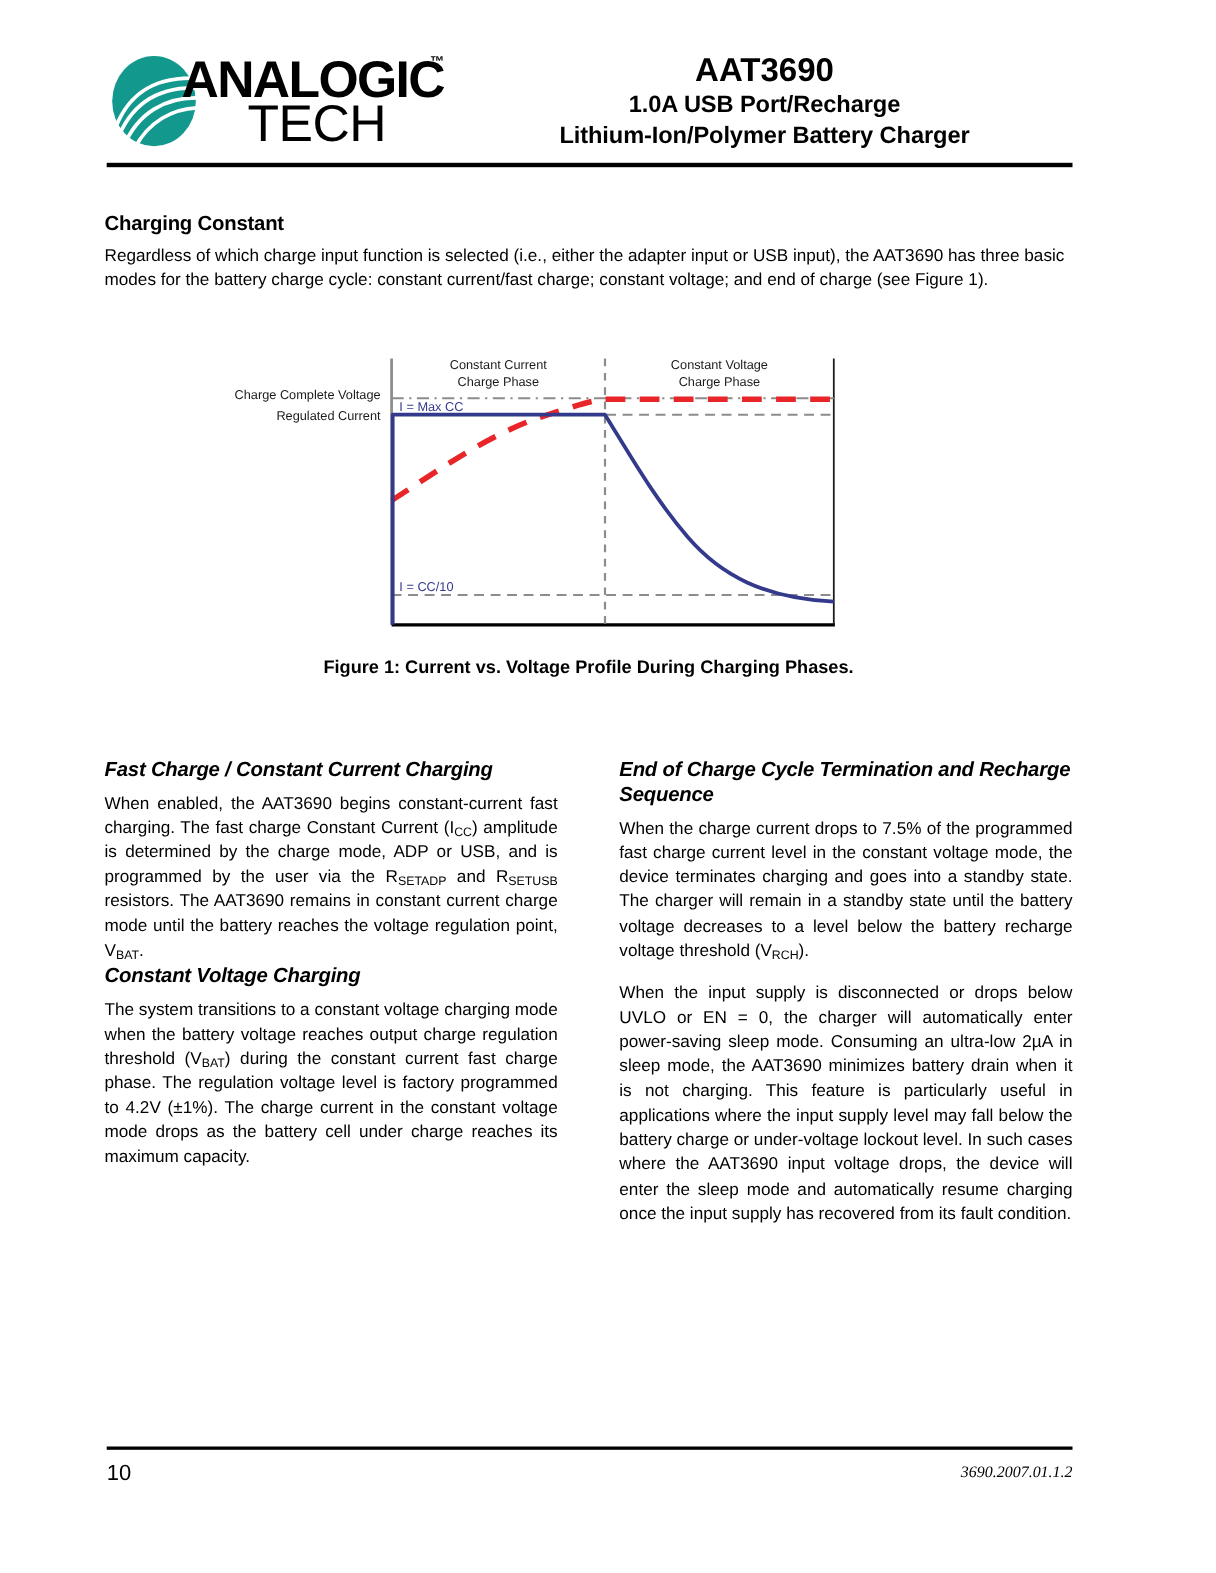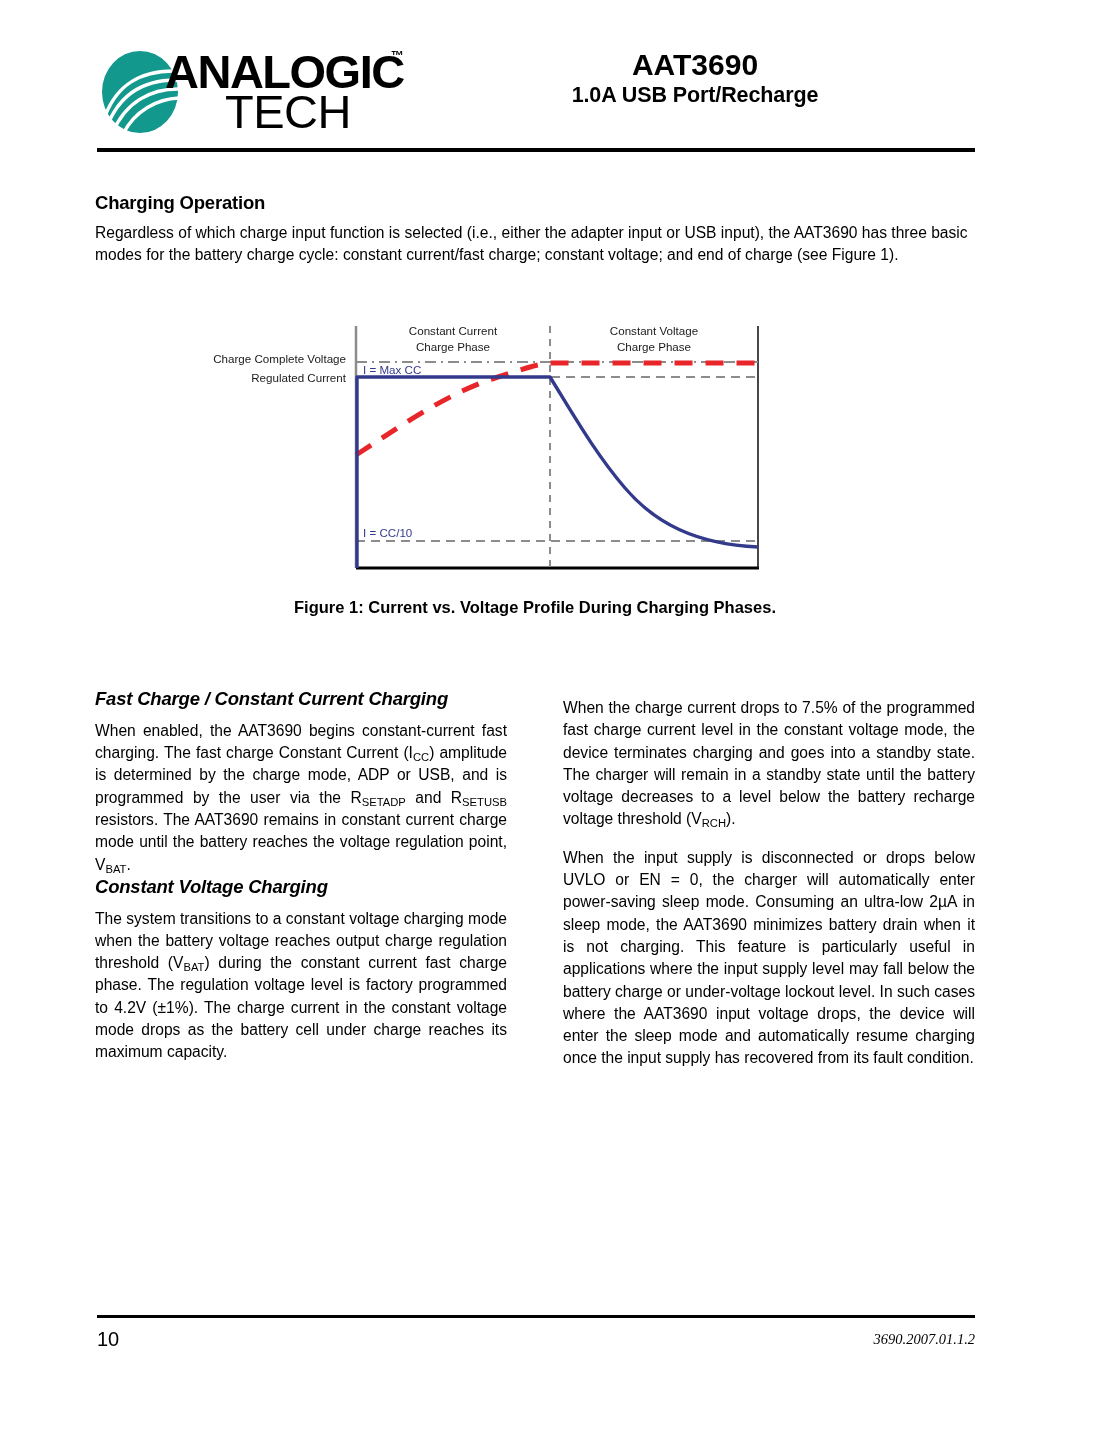--- a/index.html
+++ b/index.html
@@ -235,26 +235,27 @@
       <div class="logo-text">
         <div class="logo-analogic">ANALOGIC</div>
         <div class="logo-tm">™</div>
         <div class="logo-tech">TECH</div>
       </div>
     </div>
 
     <div class="header-titles">
       <div class="part-number">AAT3690</div>
       <div class="header-sub">1.0A USB Port/Recharge</div>
+      <div class="header-sub">Lithium-Ion/Polymer Battery Charger</div>
     </div>
   </div>
   <div class="header-rule"></div>
 
   <div class="intro-block">
-    <div class="section-title">Charging Operation</div>
+    <div class="section-title">Charging Constant</div>
     <div class="body-text">Regardless of which charge input function is selected (i.e., either the adapter input or USB input), the AAT3690 has three basic modes for the battery charge cycle: constant current/fast charge; constant voltage; and end of charge (see Figure 1).</div>
   </div>
 
   <div class="figure-area">
     <svg class="chart-svg" width="880" height="270" viewBox="0 0 880 270">
 
       <line x1="261" y1="8" x2="261" y2="250" stroke="#8c8c8c" stroke-width="2.5"></line>
       <line x1="261" y1="250" x2="664" y2="250" stroke="#000000" stroke-width="3"></line>
       <line x1="663" y1="8" x2="663" y2="250" stroke="#1a1a1a" stroke-width="1.6"></line>
 
@@ -285,20 +286,21 @@
     <div class="figure-caption">Figure 1: Current vs. Voltage Profile During Charging Phases.</div>
   </div>
 
   <div class="col col-left">
       <div class="section-title">Fast Charge / Constant Current Charging</div>
       <div class="body-text">When enabled, the AAT3690 begins constant-current fast charging. The fast charge Constant Current (I<sub>CC</sub>) amplitude is determined by the charge mode, ADP or USB, and is programmed by the user via the R<sub>SETADP</sub> and R<sub>SETUSB</sub> resistors. The AAT3690 remains in constant current charge mode until the battery reaches the voltage regulation point, V<sub>BAT</sub>.</div>
       <div class="section-title">Constant Voltage Charging</div>
       <div class="body-text">The system transitions to a constant voltage charging mode when the battery voltage reaches output charge regulation threshold (V<sub>BAT</sub>) during the constant current fast charge phase. The regulation voltage level is factory programmed to 4.2V (±1%). The charge current in the constant voltage mode drops as the battery cell under charge reaches its maximum capacity.</div>
     </div>
   <div class="col col-right">
+      <div class="section-title">End of Charge Cycle Termination and Recharge Sequence</div>
       <div class="body-text">When the charge current drops to 7.5% of the programmed fast charge current level in the constant voltage mode, the device terminates charging and goes into a standby state. The charger will remain in a standby state until the battery voltage decreases to a level below the battery recharge voltage threshold (V<sub>RCH</sub>).</div>
       <div class="body-text">When the input supply is disconnected or drops below UVLO or EN = 0, the charger will automatically enter power-saving sleep mode. Consuming an ultra-low 2µA in sleep mode, the AAT3690 minimizes battery drain when it is not charging. This feature is particularly useful in applications where the input supply level may fall below the battery charge or under-voltage lockout level. In such cases where the AAT3690 input voltage drops, the device will enter the sleep mode and automatically resume charging once the input supply has recovered from its fault condition.</div>
     </div>
 
   <div class="footer-rule"></div>
   <div class="footer">
     <div class="footer-page">10</div>
     <div class="footer-doc">3690.2007.01.1.2</div>
   </div>
 

